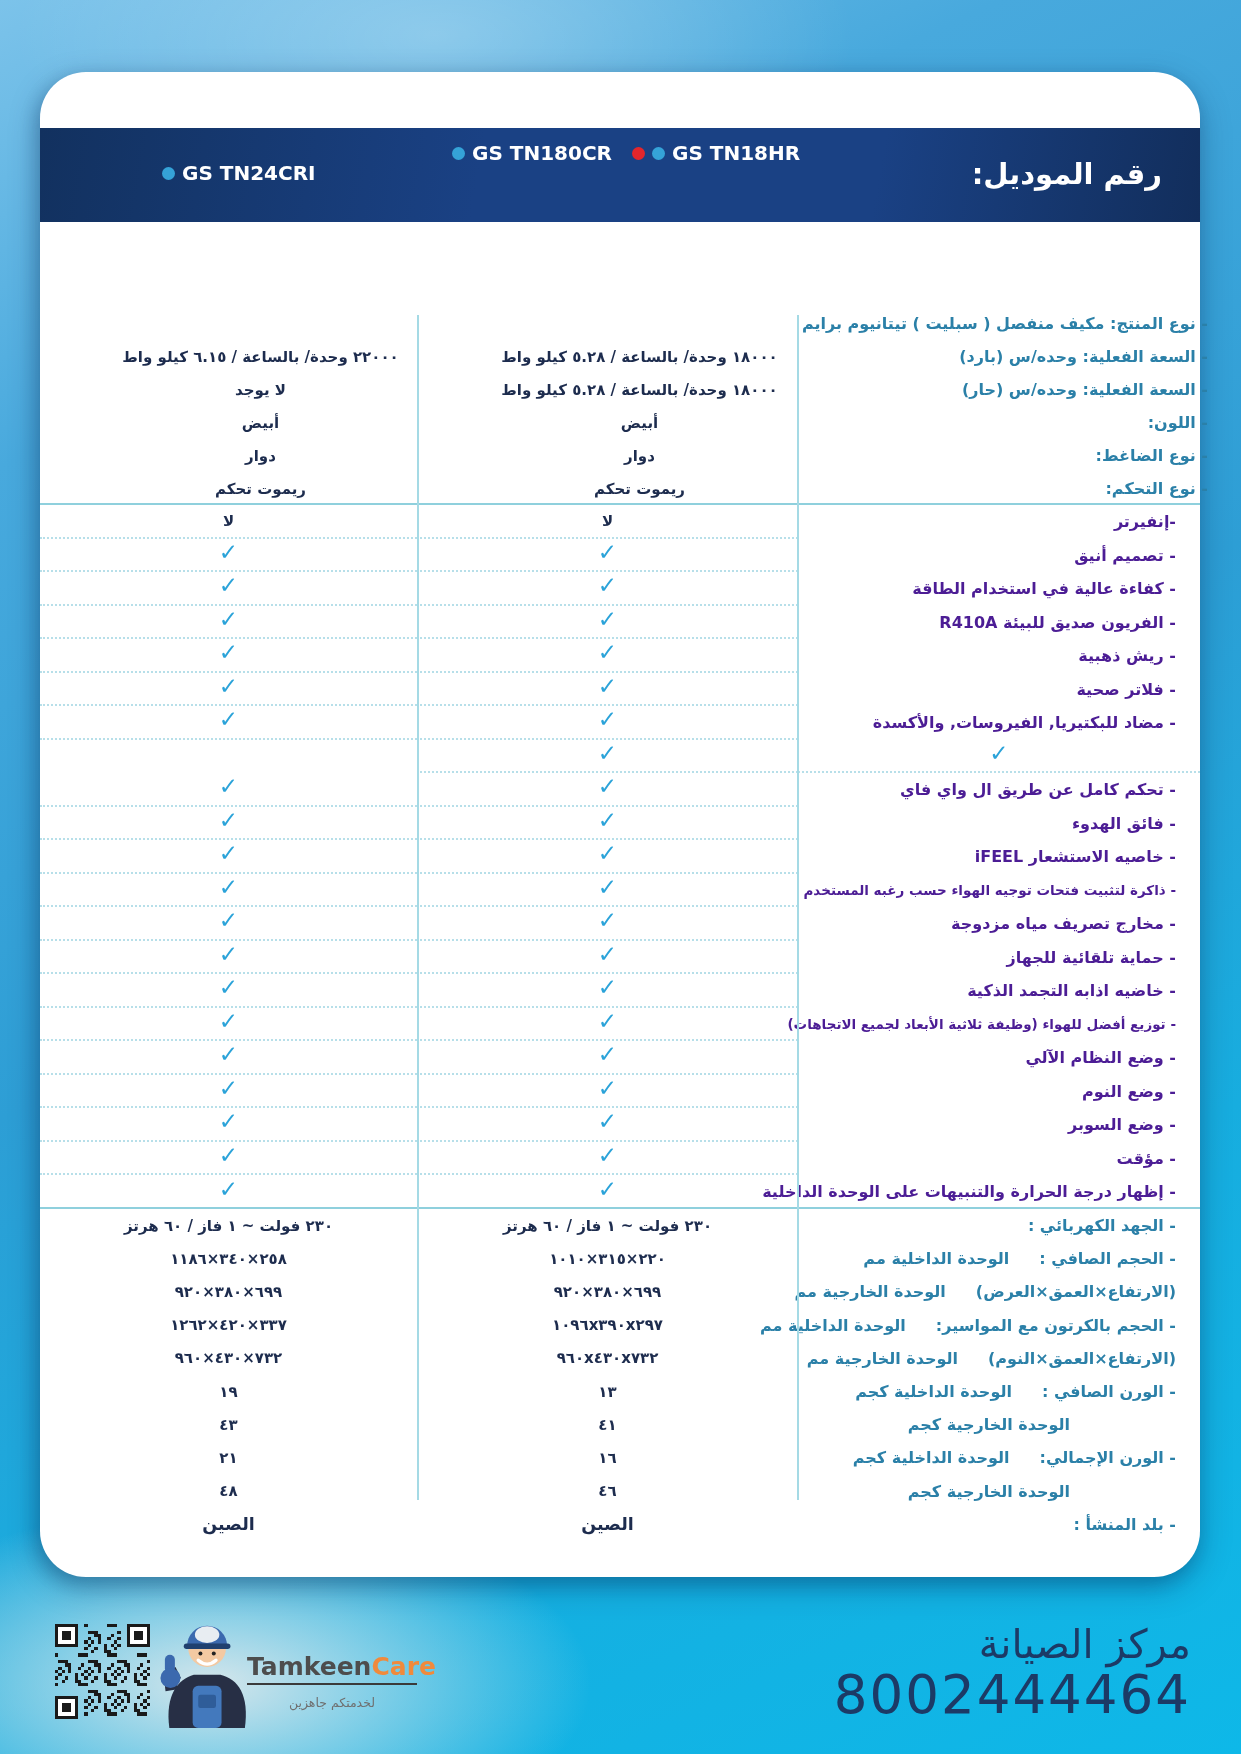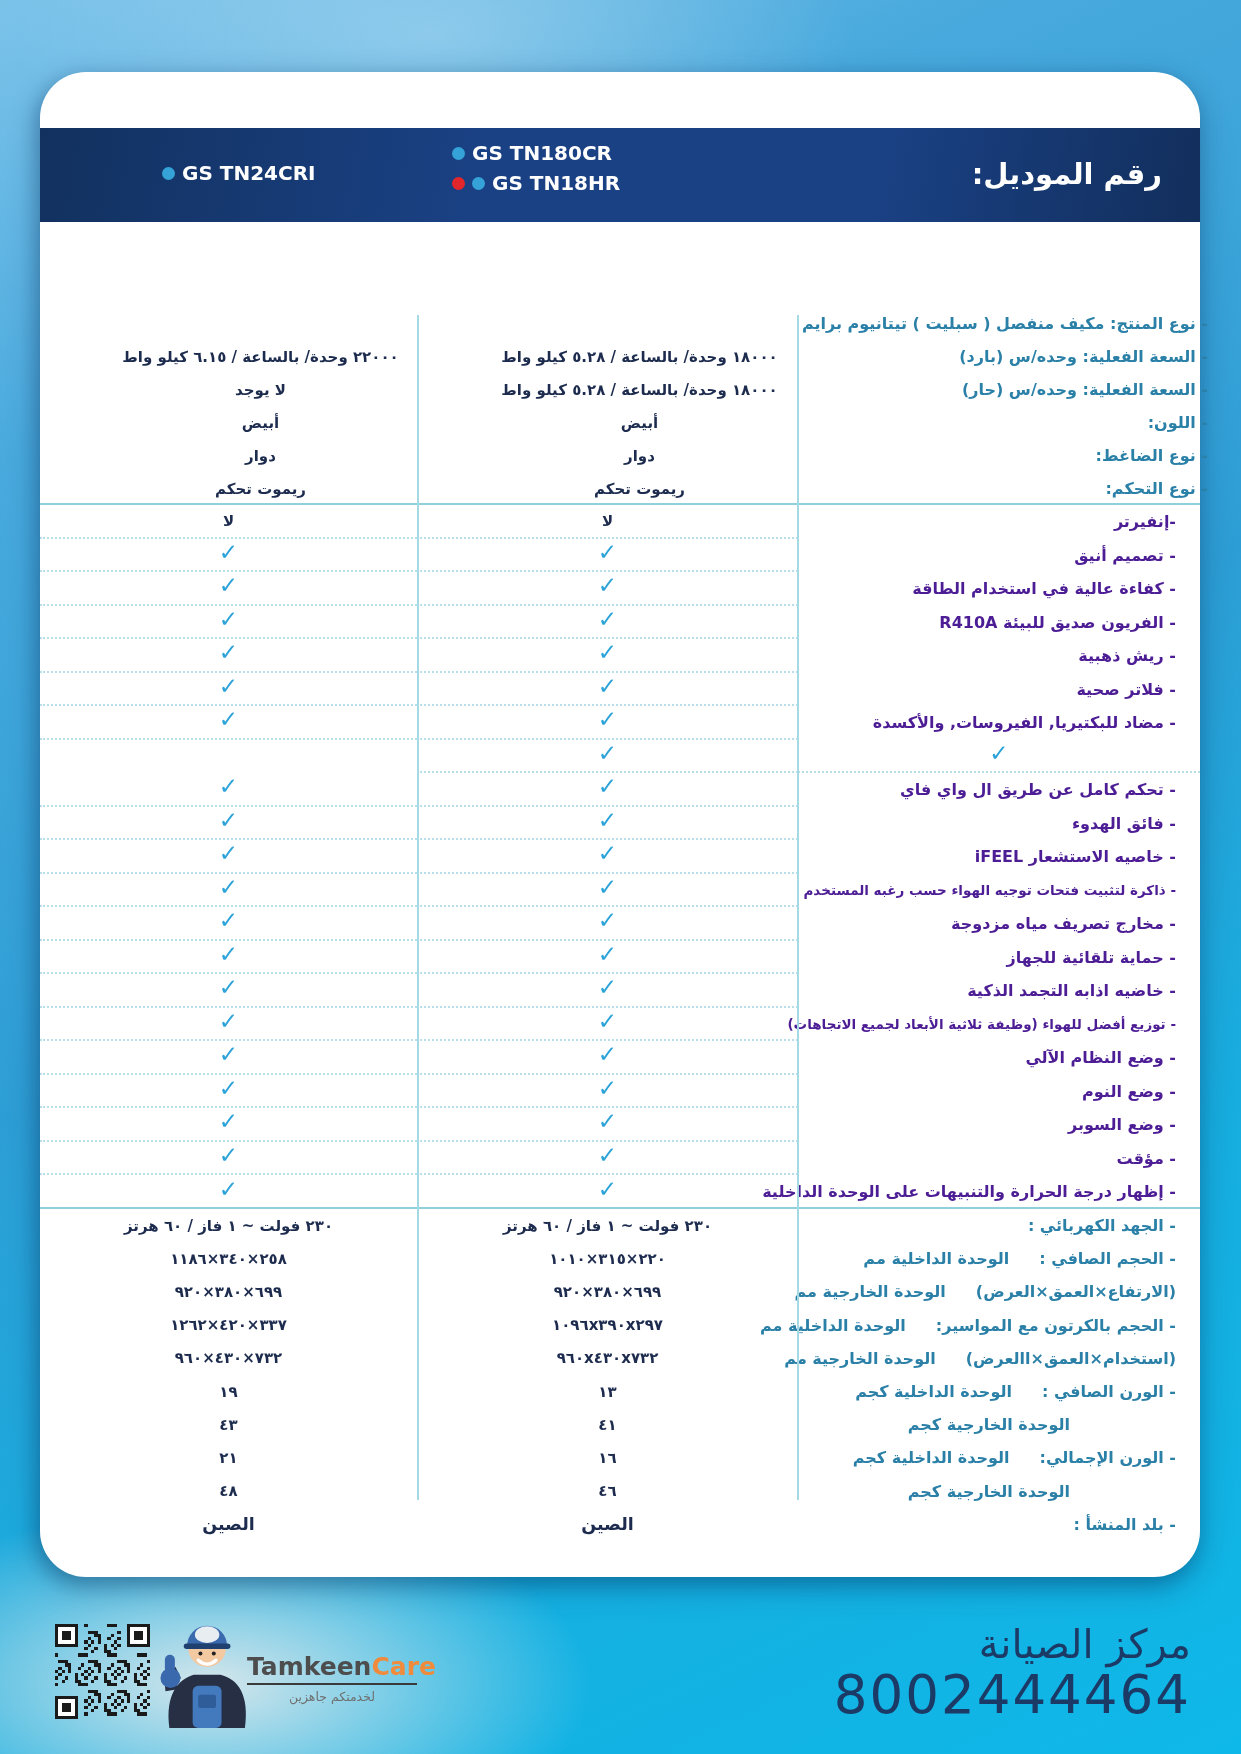--- a/index.html
+++ b/index.html
@@ -9,21 +9,21 @@
       radial-gradient(ellipse 560px 260px at 17% 96%, rgba(223,233,236,.95) 0%, rgba(223,233,236,0) 68%),
       radial-gradient(ellipse 700px 300px at 35% 2%, rgba(255,255,255,.28) 0%, rgba(255,255,255,0) 60%),
       linear-gradient(155deg,#7cc3ea 0%,#48a9dd 20%,#2d9ed5 48%,#17addf 72%,#0eb8e8 100%);}
   .card{position:absolute;left:40px;top:72px;width:1160px;height:1505px;background:#ffffff;
     border-radius:46px;box-shadow:0 10px 30px rgba(8,40,85,.35), -5px 6px 16px rgba(8,40,85,.18);}
   
   .header{position:absolute;top:56px;left:0;width:1160px;height:94px;
     background:linear-gradient(100deg,#12315f 0%,#1a4184 38%,#1a4184 72%,#122e5c 100%);}
   .header-title{position:absolute;right:38px;top:50%;transform:translateY(-54%);color:#fff;
     font-size:29px;font-weight:bold;direction:rtl;}
-  .models-center{position:absolute;left:412px;top:13px;display:flex;flex-direction:column;gap:6px;}
+  .models-center{position:absolute;left:412px;top:13px;display:flex;flex-direction:row;gap:20px;}
   .models-left{position:absolute;left:122px;top:33px;}
   .model-row{display:flex;align-items:center;gap:7px;color:#fff;font-weight:bold;font-size:20px;}
   .dot{width:13px;height:13px;border-radius:50%;display:inline-block;flex:0 0 auto;}
   .dot.blue{background:#35a3d8;}
   .dot.red{background:#e3262c;}
   
   .secA{position:absolute;top:235px;left:0;width:1160px;padding-left:32px;}
   .secB{position:absolute;top:433px;left:0;width:1160px;}
   .secC{position:absolute;top:1137px;left:0;width:1160px;}
   .row{display:grid;grid-template-columns:402px 381px 377px;direction:rtl;}
@@ -47,21 +47,21 @@
   .vline{position:absolute;top:243px;height:1185px;width:2px;background:#a5dae5;}
   .v1{left:377px;}
   .v2{left:757px;}
   
   .qr{position:absolute;left:55px;top:1624px;width:95px;height:95px;}
   .qr svg{width:100%;height:100%;}
   .mascot{position:absolute;left:156px;top:1608px;width:100px;height:118px;}
   .logo{position:absolute;left:247px;top:1652px;width:170px;text-align:center;}
   .logo-line1{font-size:25px;font-weight:bold;color:#4d4d4d;border-bottom:2px solid #3a3a3a;padding-bottom:2px;white-space:nowrap;}
   .logo-accent{color:#f08a3c;}
-  .logo-tagline{font-size:12.5px;color:#6f6f6f;margin-top:4px;direction:rtl;}
+  .logo-tagline{font-size:12.5px;color:#6f6f6f;margin-top:10px;direction:rtl;}
   .service{position:absolute;right:50px;top:1622px;text-align:right;color:#1c3a66;}
   .service-title{font-size:40px;direction:rtl;line-height:1.1;}
   .service-phone{font-size:53px;letter-spacing:2px;line-height:1.1;}
 </style>
 </head>
 <body>
 
 <div class="page">
   <div class="card">
     <div class="header">
@@ -388,21 +388,21 @@
         <div class="row rowC">
           <div class="cell lblcell">
             <span class="lblC">- الحجم بالكرتون مع المواسير:</span>
             <span class="lblC2">الوحدة الداخلية مم</span>
           </div>
           <div class="cell valcell" dir="ltr">١٠٩٦x٣٩٠x٢٩٧</div>
           <div class="cell valcell" dir="ltr">٣٣٧×٤٢٠×١٢٦٢</div>
         </div>
         <div class="row rowC">
           <div class="cell lblcell">
-            <span class="lblC">(استخدام×العمق×االعرض)</span>
+            <span class="lblC">(الارتفاع×العمق×النوم)</span>
             <span class="lblC2">الوحدة الخارجية  مم</span>
           </div>
           <div class="cell valcell" dir="ltr">٩٦٠x٤٣٠x٧٣٢</div>
           <div class="cell valcell" dir="ltr">٧٣٢×٤٣٠×٩٦٠</div>
         </div>
         <div class="row rowC">
           <div class="cell lblcell">
             <span class="lblC">- الورن الصافي :</span>
             <span class="lblC2">الوحدة الداخلية كجم</span>
           </div>

